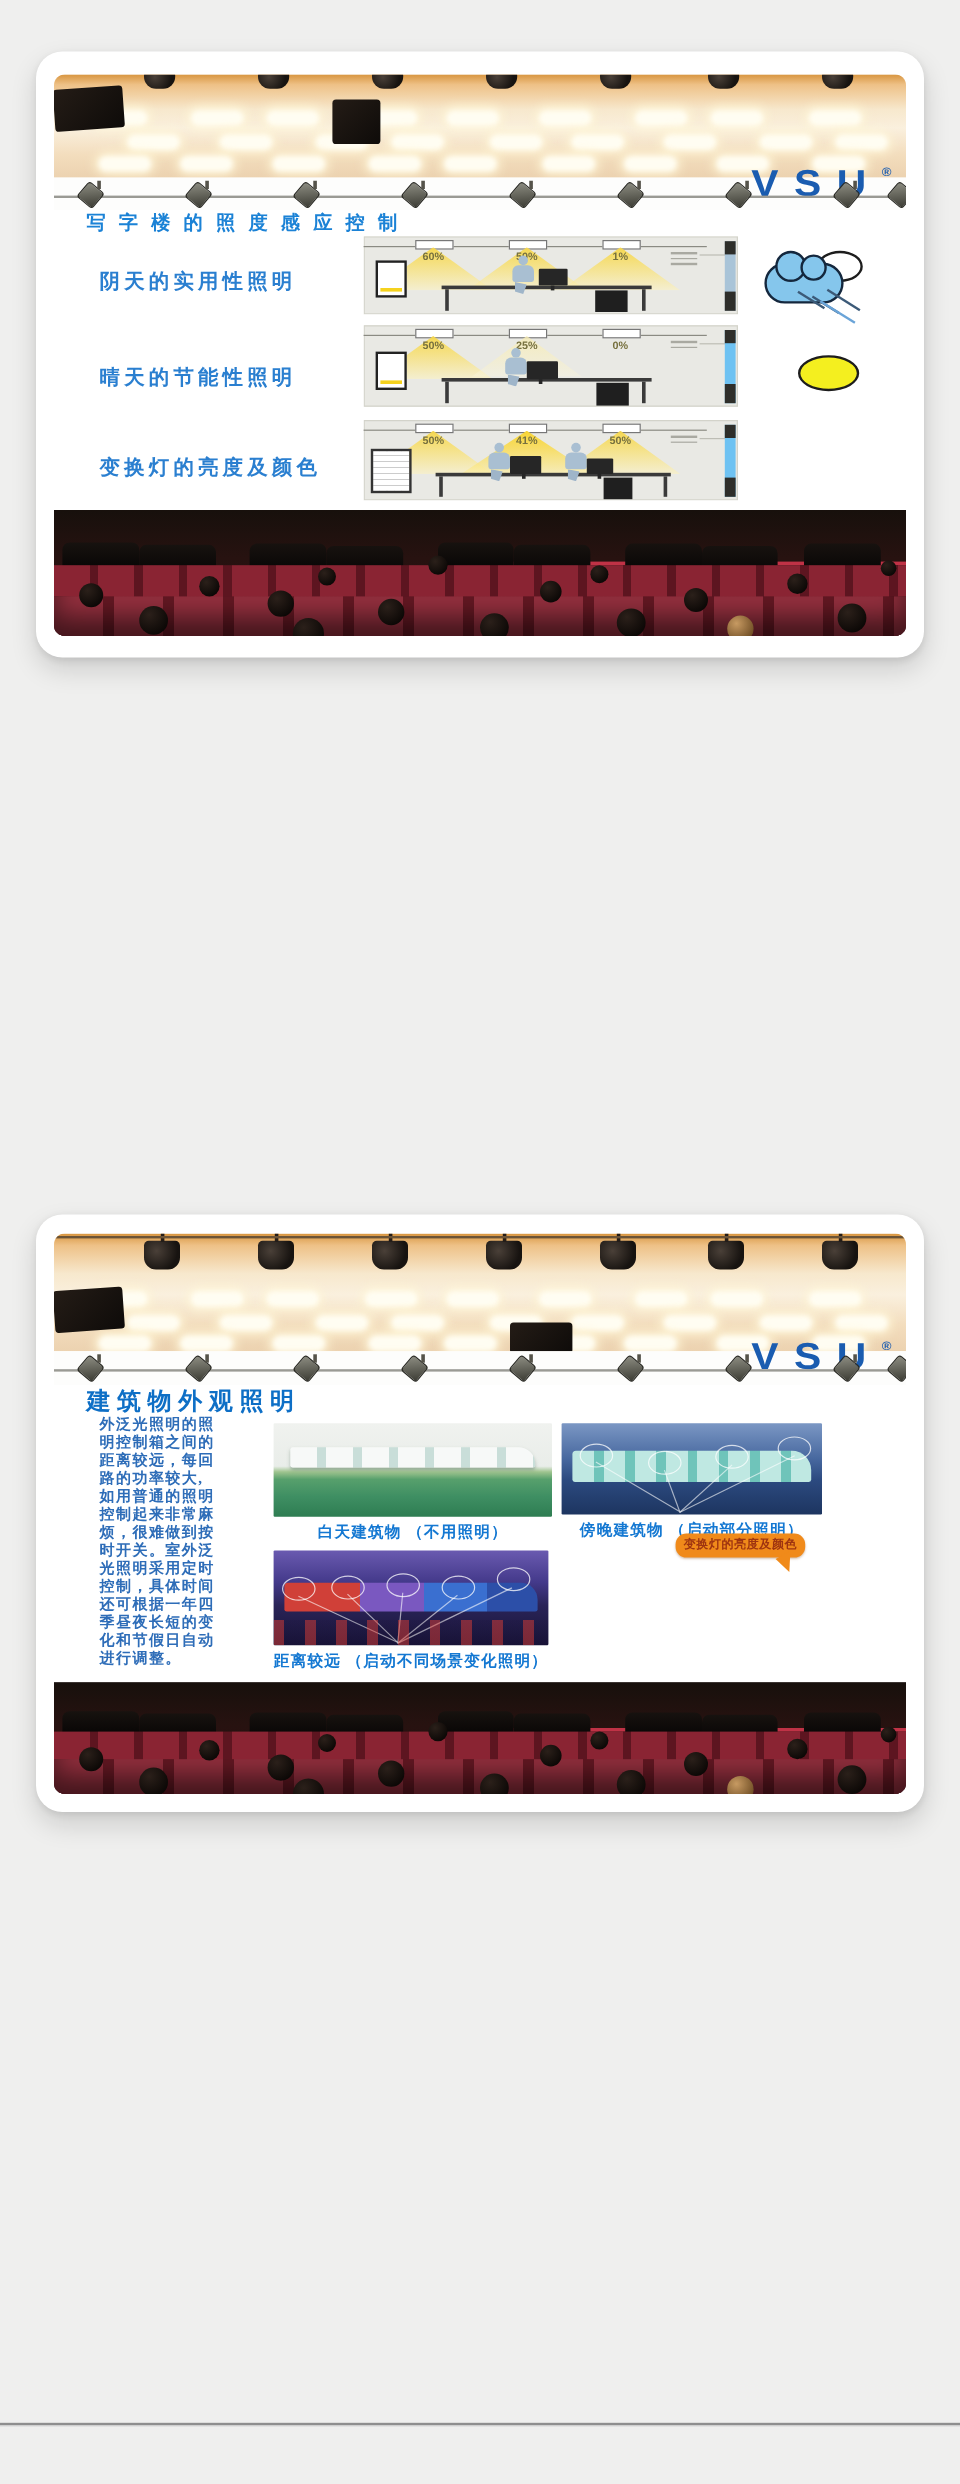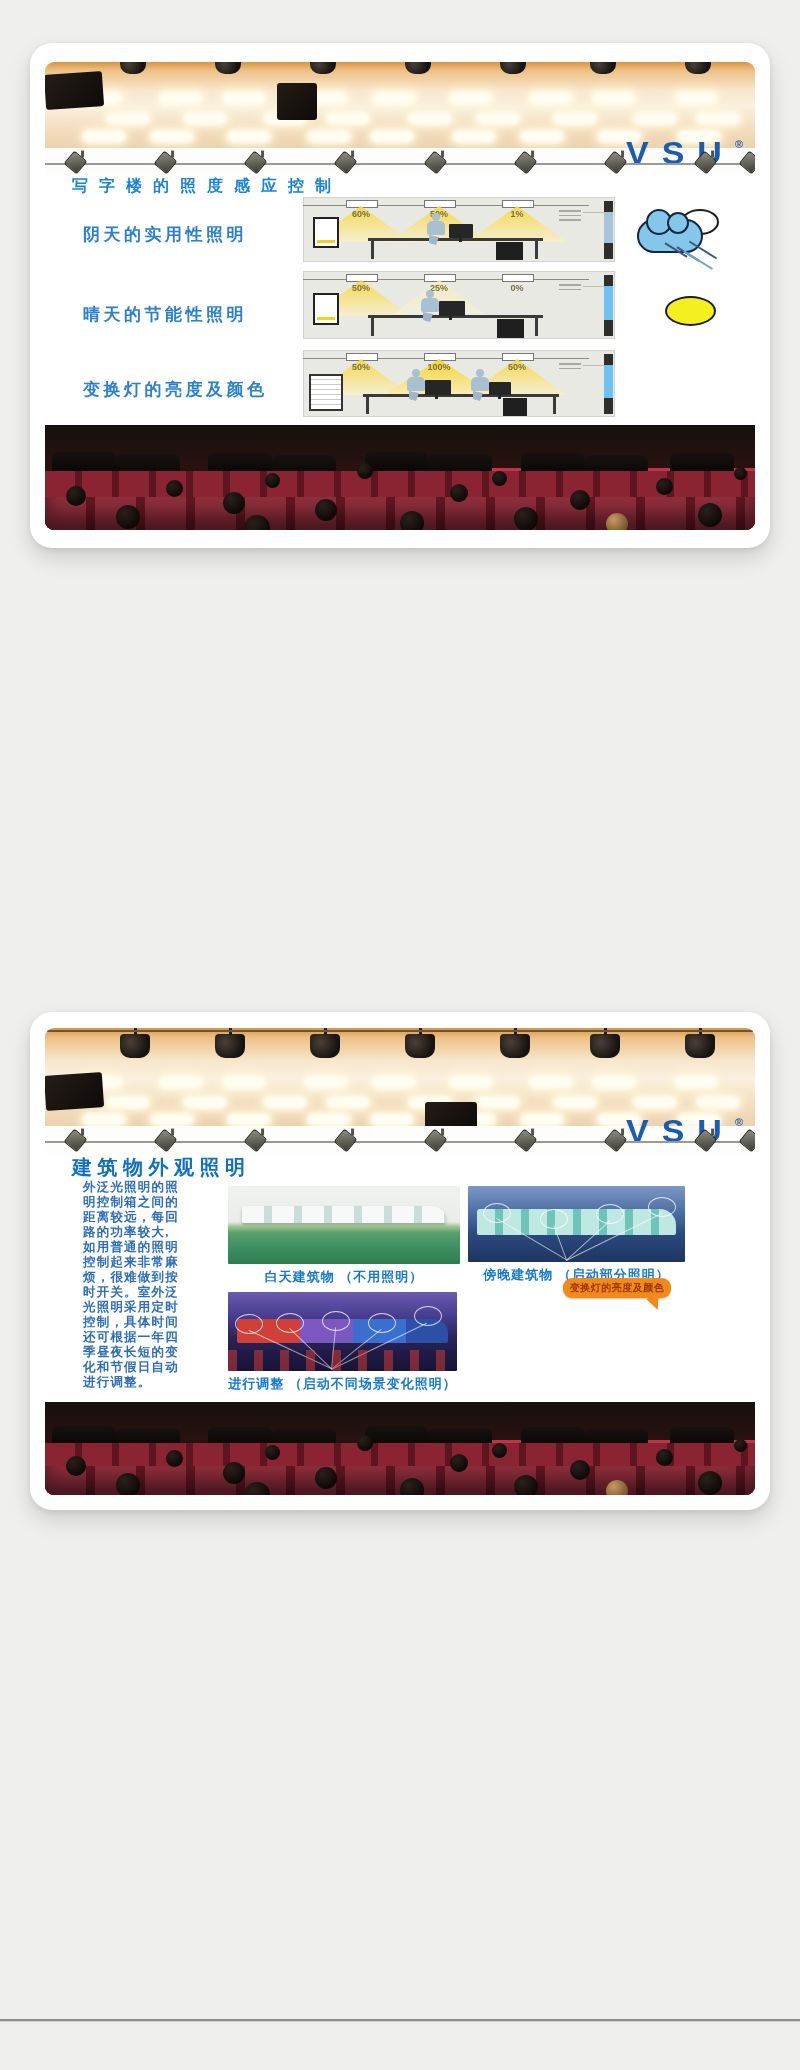--- a/index.html
+++ b/index.html
@@ -268,21 +268,21 @@
 
         <div class="row-label" style="top:203px;">变换灯的亮度及颜色</div>
         <div class="panel" style="top:175px;height:67px;">
           <div class="fxt" style="left:43px;"></div>
             <div class="fxt" style="left:121px;"></div>
             <div class="fxt" style="left:199px;"></div>
           <div class="cone c-b" style="left:8px;"></div>
           <div class="cone c-B" style="left:78px;"></div>
           <div class="cone c-b" style="left:164px;"></div>
           <span class="pct" style="left:38px;">50%</span>
-          <span class="pct" style="left:116px;">100%</span>
+          <span class="pct" style="left:116px;">41%</span>
           <span class="pct" style="left:194px;">50%</span>
           <div class="switch grid" style="left:6px;top:24px;width:30px;height:33px;"></div>
           <div class="desk" style="left:60px;top:44px;width:196px;"></div>
           <div class="leg" style="left:63px;top:47px;height:17px;"></div>
           <div class="leg" style="left:250px;top:47px;height:17px;"></div>
           <div class="person" style="left:104px;top:27px;"></div>
           <div class="person" style="left:168px;top:27px;"></div>
           <div class="monitor" style="left:122px;top:30px;width:26px;height:15px;"></div>
           <div class="monitor" style="left:186px;top:32px;width:22px;height:13px;"></div>
           <div class="cab" style="left:200px;top:48px;width:24px;height:18px;"></div>
@@ -457,21 +457,21 @@
               <div class="ln" style="left: 103.05px; top: 76.63px; width: 91.399px; transform: rotate(-2.70667rad);"></div>
               <div class="circ" style="left: 48.38px; top: 20.54px;"></div>
               <div class="ln" style="left: 103.05px; top: 76.63px; width: 57.8238px; transform: rotate(-2.37552rad);"></div>
               <div class="circ" style="left: 94.18px; top: 18.96px;"></div>
               <div class="ln" style="left: 103.05px; top: 76.63px; width: 41.8742px; transform: rotate(-1.47201rad);"></div>
               <div class="circ" style="left: 139.98px; top: 20.54px;"></div>
               <div class="ln" style="left: 103.05px; top: 76.63px; width: 64.0329px; transform: rotate(-0.676521rad);"></div>
               <div class="circ" style="left: 185.78px; top: 14.22px;"></div>
               <div class="ln" style="left: 103.05px; top: 76.63px; width: 106.387px; transform: rotate(-0.451415rad);"></div>
             </div>
-          <div class="bcaption" style="top:83px;">进行调整 （启动不同场景变化照明）</div>
+          <div class="bcaption" style="top:83px;">距离较远 （启动不同场景变化照明）</div>
         </div>
 
         <div class="bubble">变换灯的亮度及颜色</div>
       </div>
       <div class="aud" style="height:93px;">
           <div class="floor"></div>
           <div class="carpet"></div>
           <div class="bseat" style="left: 1%; top: 26%; width: 9%; height: 24%;"></div>
           <div class="bseat" style="left: 10%; top: 28%; width: 9%; height: 24%;"></div>
           <div class="bseat" style="left: 23%; top: 27%; width: 9%; height: 24%;"></div>

